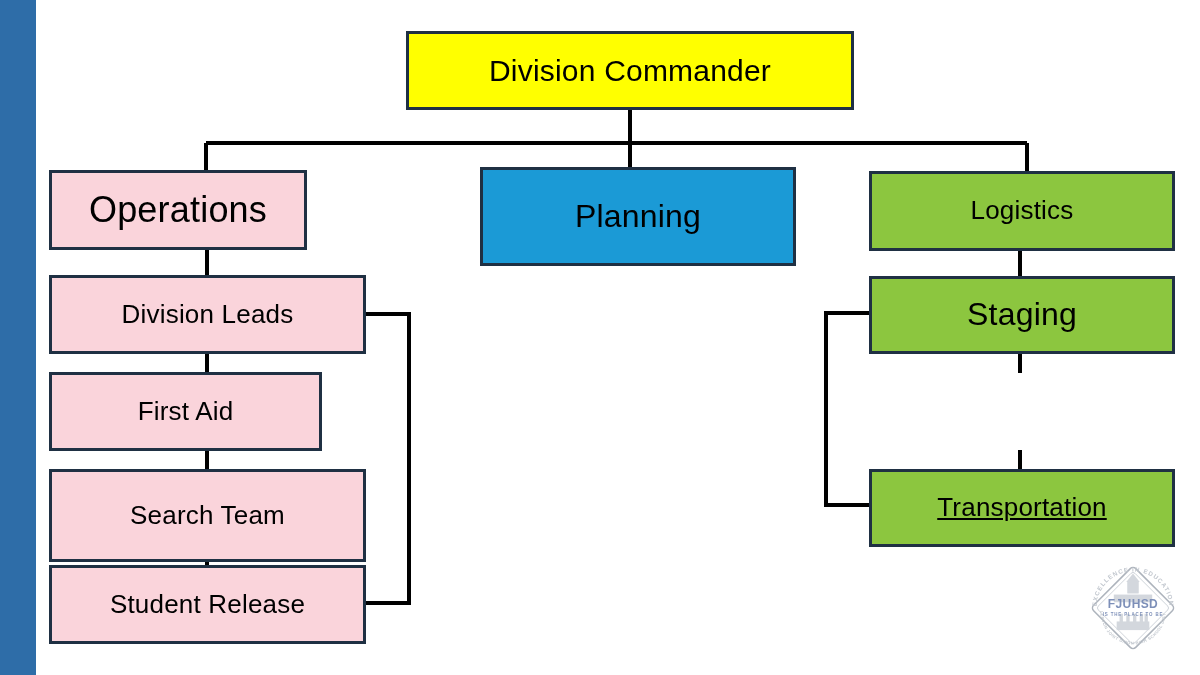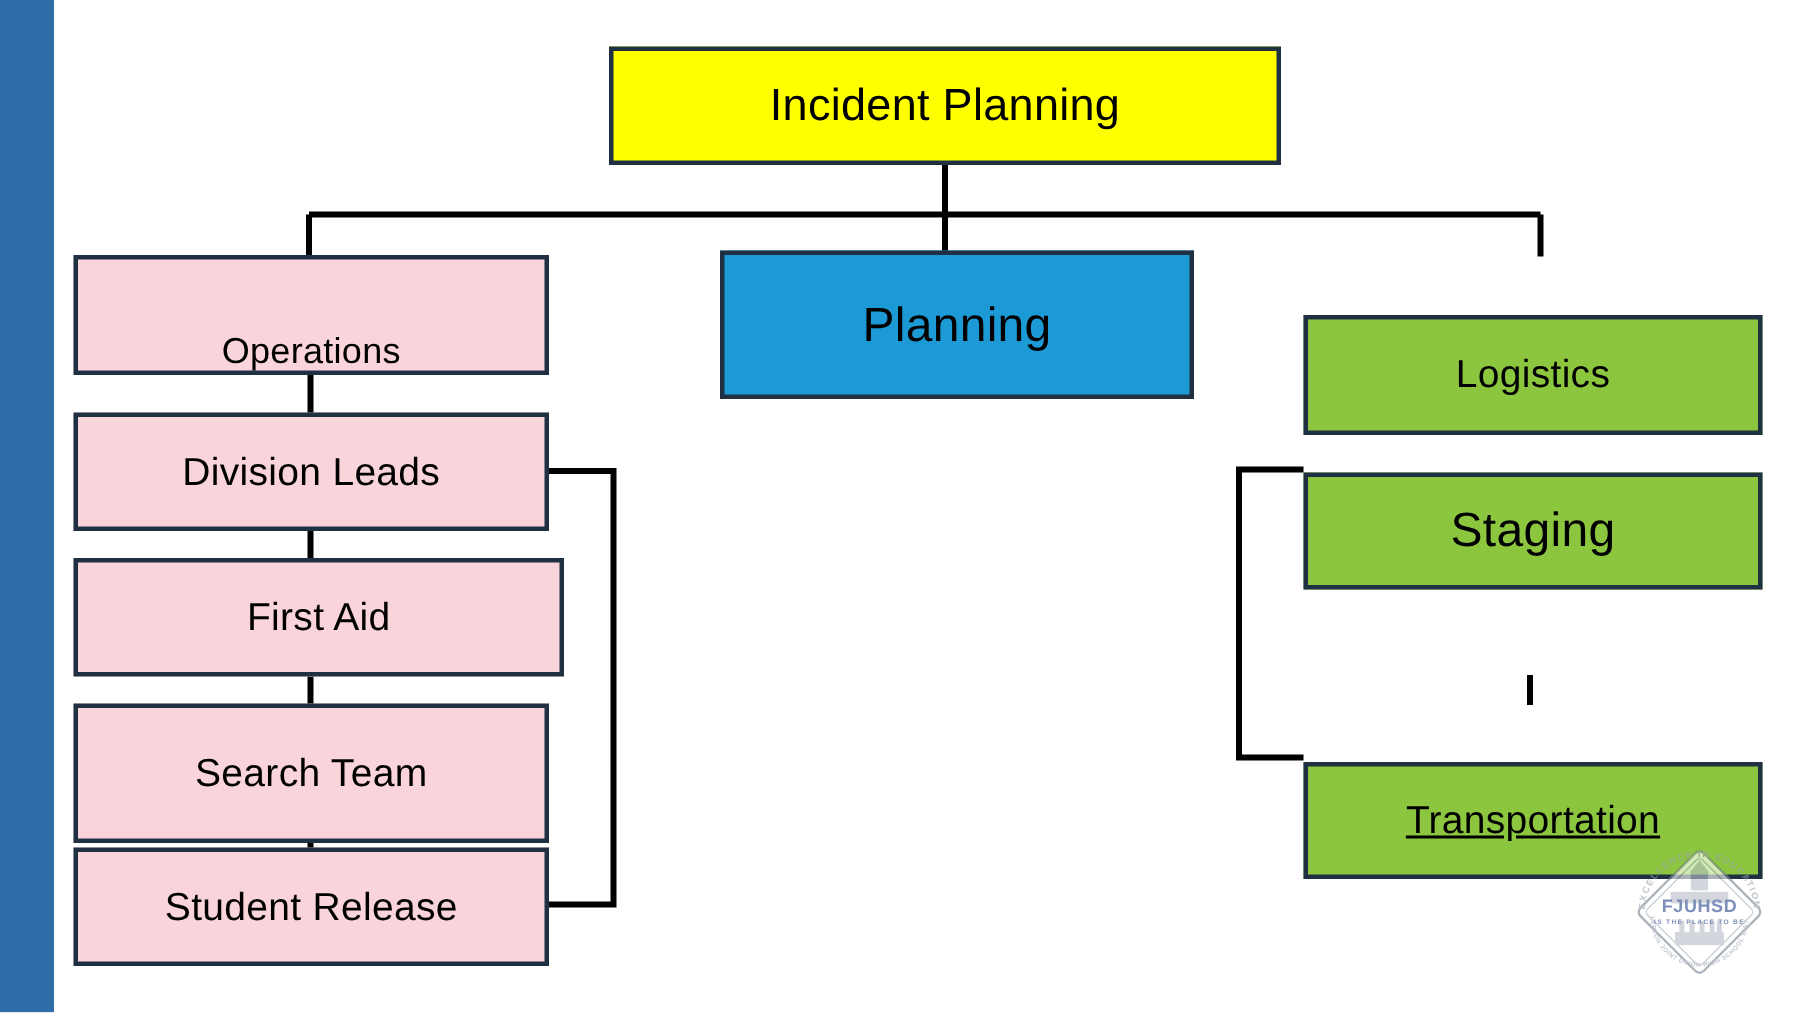--- a/index.html
+++ b/index.html
@@ -42,21 +42,21 @@
     align-items: center;
     justify-content: center;
     color: #000000;
     line-height: 1.05;
     white-space: nowrap;
     letter-spacing: 0.2px;
   }
   .node-yellow  { background: #FFFF00; }
   .node-pink    { background: #FAD4DB; }
   .node-blue    { background: #1B9AD6; }
-  .node-green   { background: #8CC63F; margin-top: 39px; }
+  .node-green   { background: #8CC63F; }
 
   
   #logo {
     position: absolute;
     left: 1085px;
     top: 560px;
     width: 96px;
     height: 96px;
     opacity: 0.62;
   }
@@ -88,30 +88,30 @@
 
       <path d="M 1020 251 L 1020 277"></path>
       <path d="M 1020 354 L 1020 373"></path>
       <path d="M 1020 450 L 1020 470"></path>
 
       <path d="M 869 313 L 826 313 L 826 505 L 869 505"></path>
     </g>
   </svg>
 
   <div class="node node-yellow" style="left:406px; top:31px; width:448px; height:79px; font-size:30px;">
-    <span>Incident Planning</span>
+    <span>Division Commander</span>
   </div>
 
-  <div class="node node-pink" style="left:49px; top:170px; width:317px; height:80px; font-size:24px;align-items:flex-end;">
+  <div class="node node-pink" style="left:49px; top:170px; width:258px; height:80px; font-size:36px;">
     <span>Operations</span>
   </div>
   <div class="node node-pink" style="left:49px; top:275px; width:317px; height:79px; font-size:26px;">
     <span>Division Leads</span>
   </div>
-  <div class="node node-pink" style="left:49px; top:372px; width:327px; height:79px; font-size:26px;">
+  <div class="node node-pink" style="left:49px; top:372px; width:273px; height:79px; font-size:26px;">
     <span>First Aid</span>
   </div>
   <div class="node node-pink" style="left:49px; top:469px; width:317px; height:93px; font-size:26px;">
     <span>Search Team</span>
   </div>
   <div class="node node-pink" style="left:49px; top:565px; width:317px; height:79px; font-size:26px;">
     <span>Student Release</span>
   </div>
 
   <div class="node node-blue" style="left:480px; top:167px; width:316px; height:99px; font-size:32px;">

